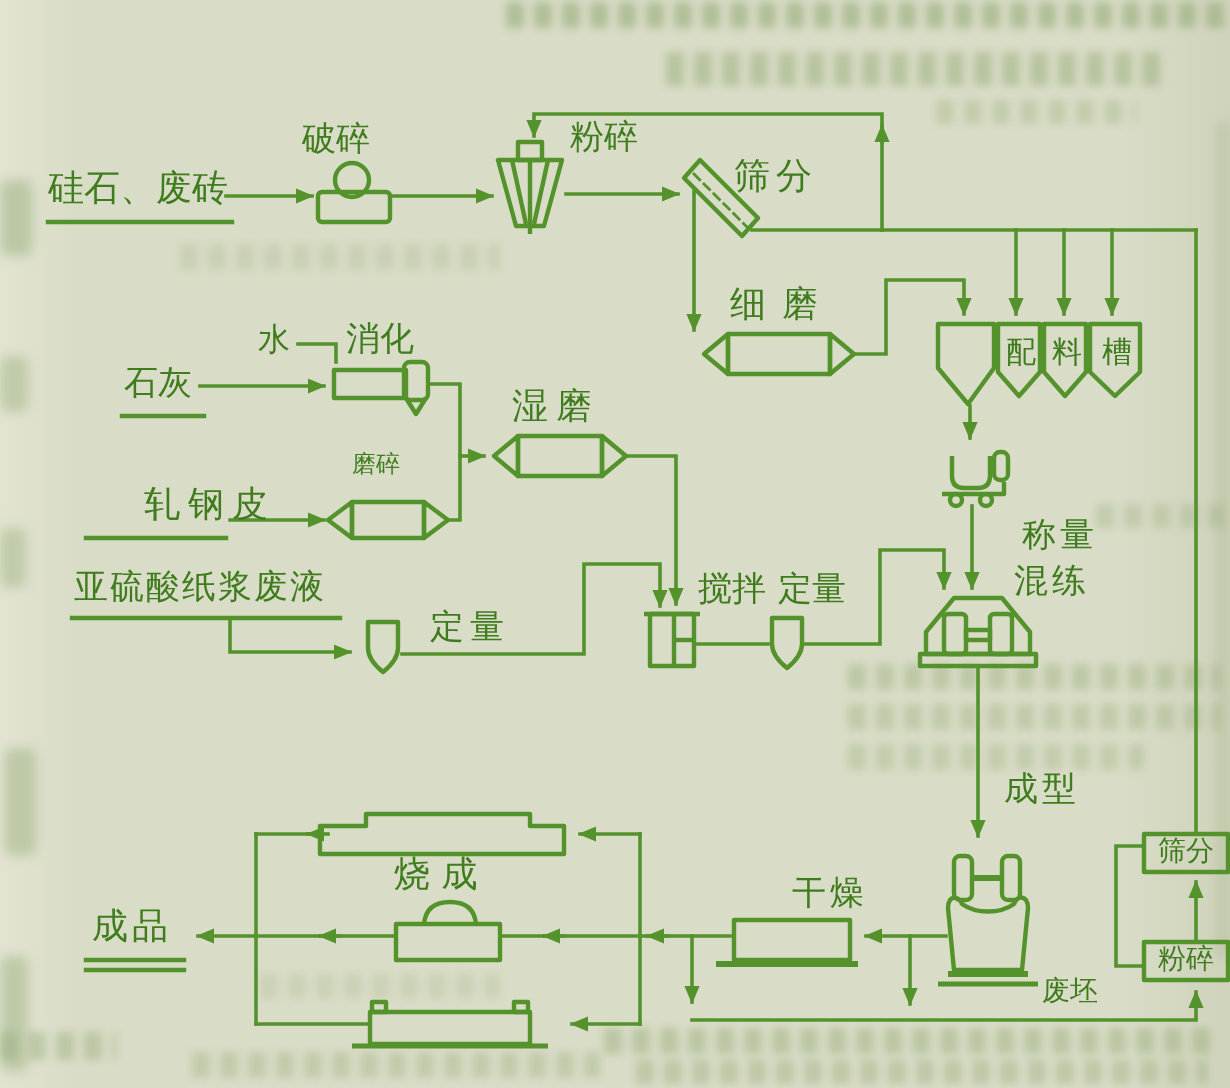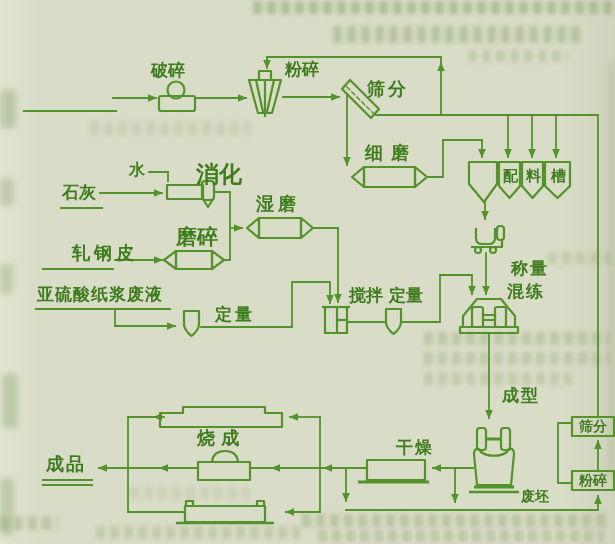--- a/index.html
+++ b/index.html
@@ -11,21 +11,21 @@
     background:linear-gradient(90deg,#e2e4d1 0%,var(--paper) 6%,var(--paper) 91%,#d0d3bc 100%);
     font-family:"DejaVu Sans",sans-serif;
   }
   .art{position:absolute;left:0;top:0;}
   .ln{stroke:var(--line);stroke-width:1.8;fill:none;stroke-linecap:square;}
   .mc{stroke:var(--line);stroke-width:2.2;fill:none;stroke-linejoin:round;}
   .sw3{stroke-width:3;} .sw25{stroke-width:2.6;} .u{stroke-width:2.2;}
   .dash{stroke-dasharray:4 3;stroke-width:1.4;}
   .ahf{fill:var(--line);stroke:none;}
   .lbl{
-    position:absolute; color:var(--text); font-weight:bold; line-height:1.05;
+    position:absolute; color:var(--text); font-weight:normal; line-height:1.05;
     white-space:nowrap; font-family:"DejaVu Sans",sans-serif;
   }
   .bleed{
     position:absolute;
     background:repeating-linear-gradient(90deg,var(--bleed) 0 9px,transparent 9px 14px);
     filter:blur(2.2px);
   }
   .blob{
     position:absolute; background:var(--bleed); filter:blur(3px); border-radius:4px;
   }
@@ -202,28 +202,29 @@
         <rect class="mc" x="185" y="506" width="80" height="16"></rect>
         <rect class="mc" x="186" y="501" width="7" height="5"></rect>
         <rect class="mc" x="257" y="501" width="7" height="5"></rect>
         <path class="mc sw25" d="M176,523 H274"></path>
       </g>
       <rect class="mc" x="572" y="417" width="42" height="19"></rect>
       <rect class="mc" x="572" y="471" width="42" height="19"></rect>
     </g>
   </svg>
 
+  <div class="lbl" style="left:24px;top:86px;font-size:18px;">硅石、废砖</div>
   <div class="lbl" style="left:151px;top:62px;font-size:17px;">破碎</div>
   <div class="lbl" style="left:285px;top:61px;font-size:17px;">粉碎</div>
   <div class="lbl" style="left:367px;top:80px;font-size:18px;letter-spacing:3px;">筛分</div>
   <div class="lbl" style="left:365px;top:144px;font-size:18px;letter-spacing:8px;">细磨</div>
   <div class="lbl" style="left:129px;top:162px;font-size:16px;">水</div>
-  <div class="lbl" style="left:173px;top:162px;font-size:23px;margin-left:23px;">消化</div>
+  <div class="lbl" style="left:173px;top:162px;font-size:17px;">消化</div>
   <div class="lbl" style="left:62px;top:184px;font-size:17px;">石灰</div>
-  <div class="lbl" style="left:176px;top:226px;font-size:21px;">磨碎</div>
+  <div class="lbl" style="left:176px;top:226px;font-size:12px;">磨碎</div>
   <div class="lbl" style="left:44px;top:244px;font-size:18px;letter-spacing:4px;margin-left:28px;">轧钢皮</div>
   <div class="lbl" style="left:256px;top:195px;font-size:18px;letter-spacing:4px;">湿磨</div>
   <div class="lbl" style="left:503px;top:169px;font-size:15px;">配</div>
   <div class="lbl" style="left:526px;top:169px;font-size:15px;">料</div>
   <div class="lbl" style="left:551px;top:169px;font-size:15px;">槽</div>
   <div class="lbl" style="left:511px;top:228px;font-size:17px;letter-spacing:2px;margin-top:32px;">称量</div>
   <div class="lbl" style="left:37px;top:286px;font-size:17px;letter-spacing:1px;">亚硫酸纸浆废液</div>
   <div class="lbl" style="left:215px;top:306px;font-size:17px;letter-spacing:3px;">定量</div>
   <div class="lbl" style="left:349px;top:287px;font-size:17px;">搅拌</div>
   <div class="lbl" style="left:389px;top:287px;font-size:17px;">定量</div>

